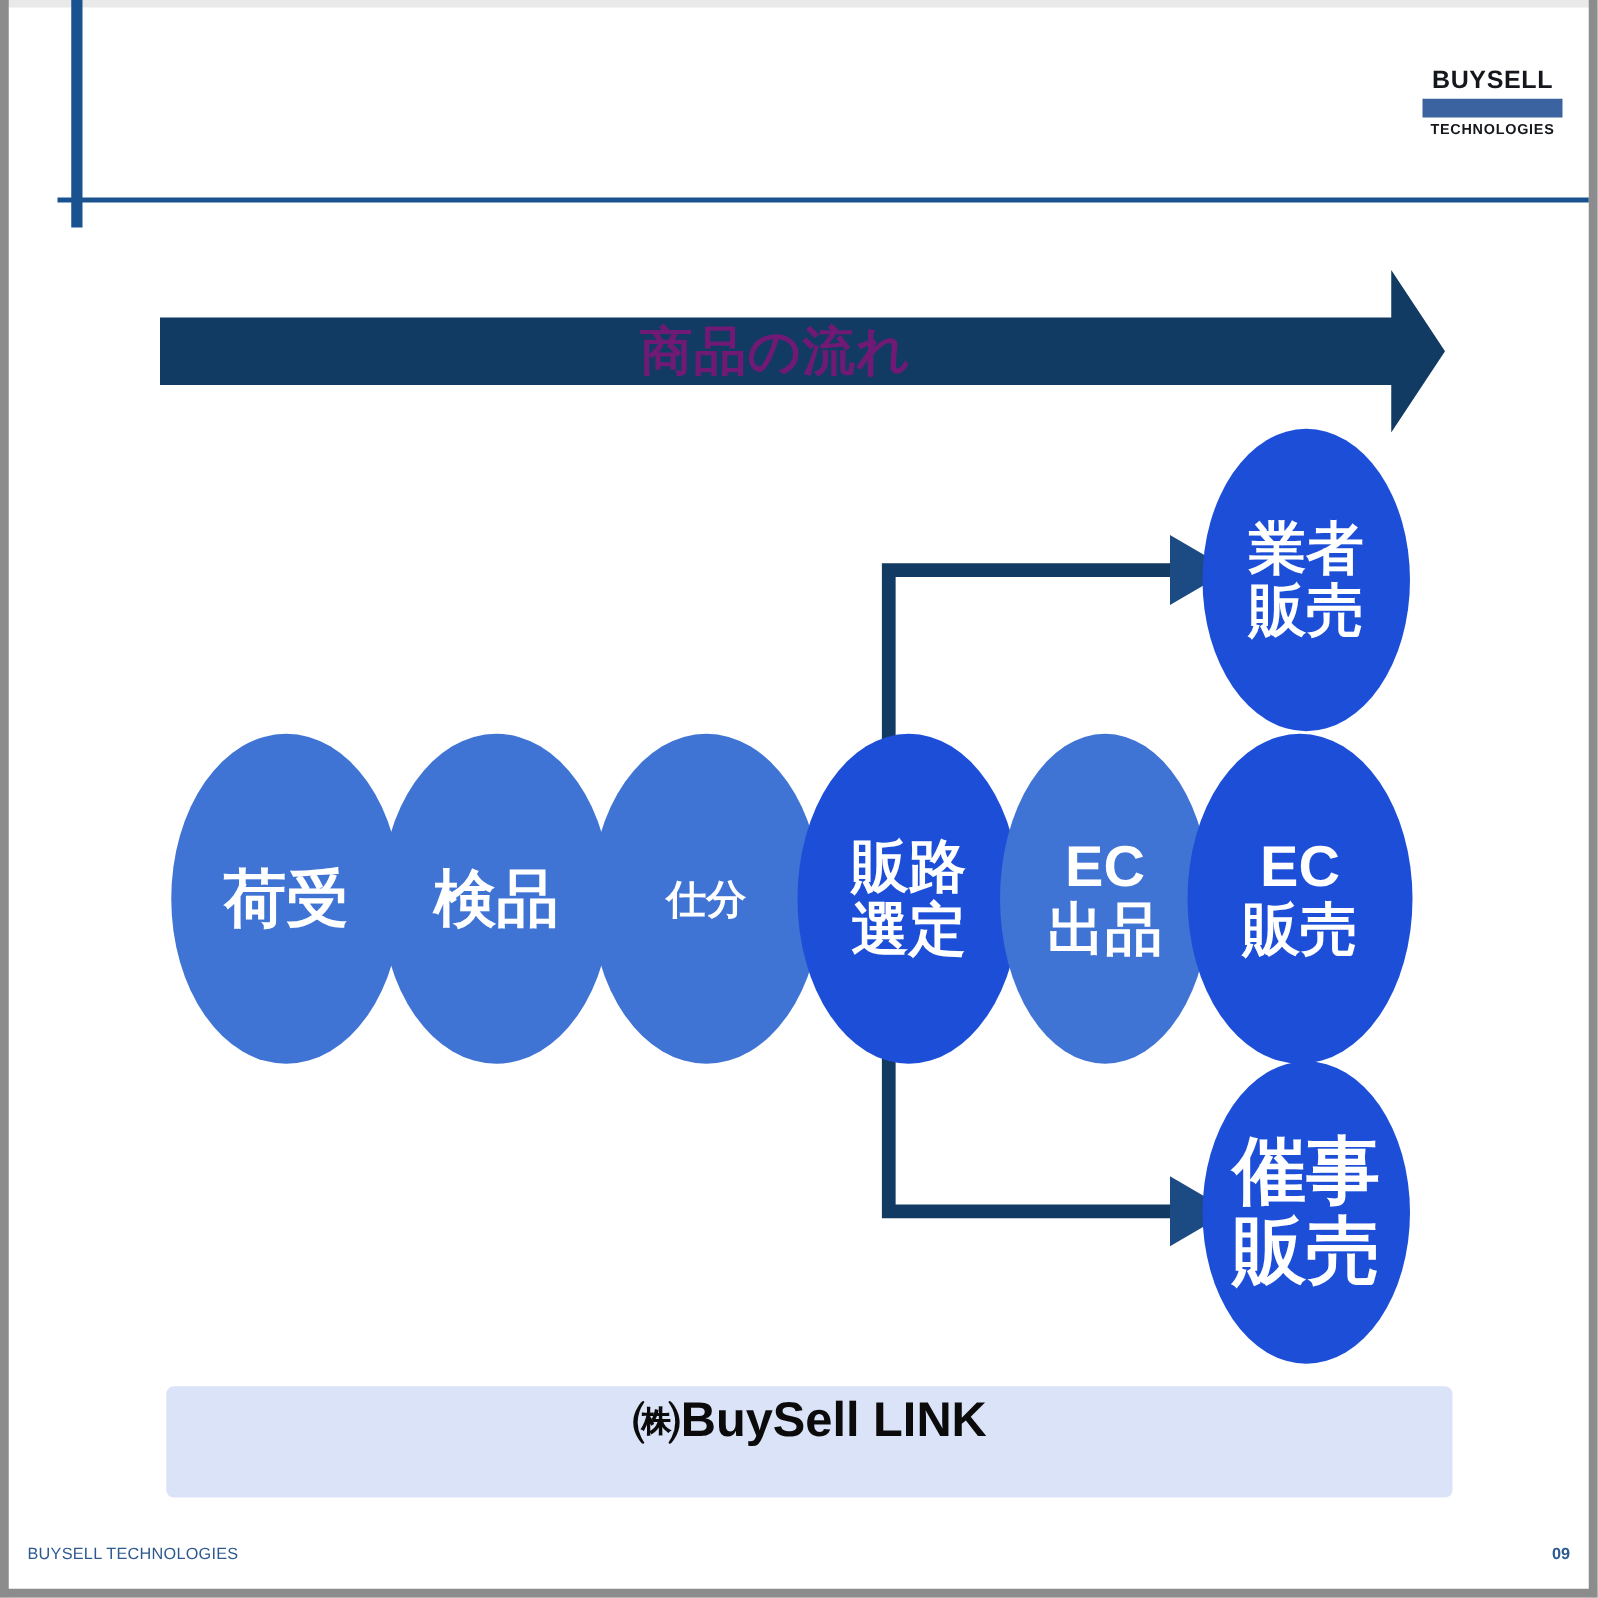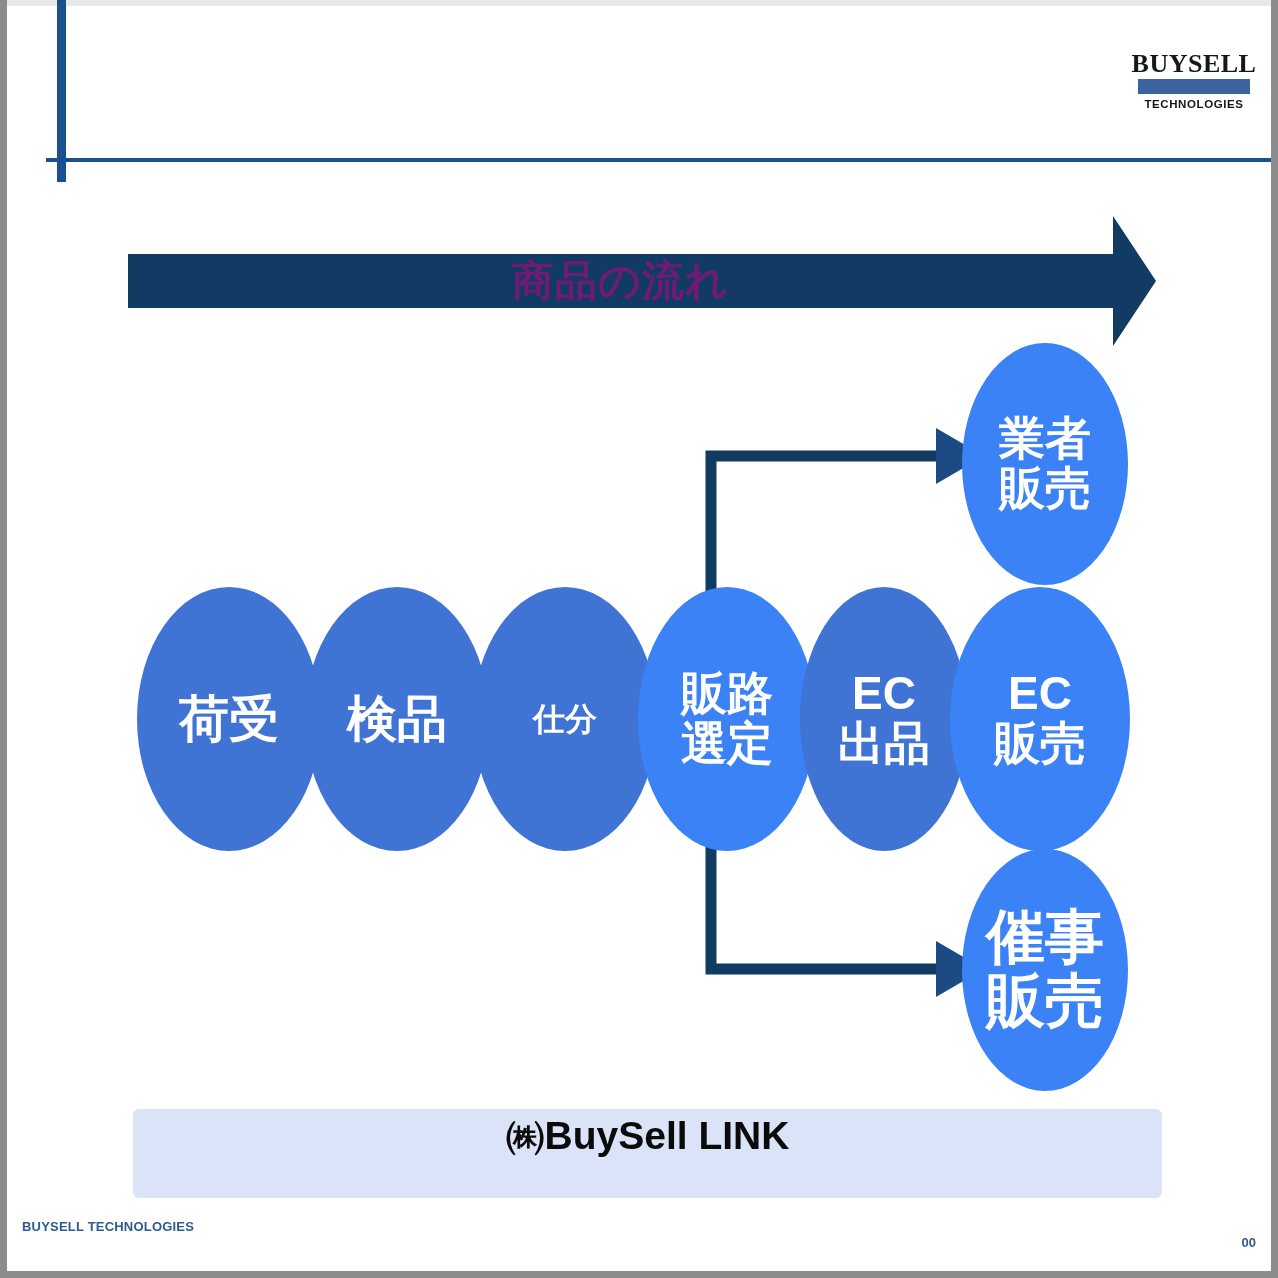--- a/index.html
+++ b/index.html
@@ -37,21 +37,21 @@
     font-size:47px; font-weight:bold; color:#17406e;
     letter-spacing:-1px; line-height:70px; white-space:nowrap;
   }
 
   
   #brand-logo {
     position:absolute; right:26px; top:52px; width:116px; height:78px;
     display:flex; flex-direction:column; align-items:center; justify-content:flex-start;
   }
   #brand-logo .logo-word {
-    font-size:26px; font-weight:bold; color:#14171c; letter-spacing:0.5px; line-height:24px;font-family:Liberation Serif, serif;
+    font-size:20px; font-weight:bold; color:#14171c; letter-spacing:0.5px; line-height:24px;
   }
   #brand-logo .logo-bar {
     width:112px; height:15px; background:#3a63a0; margin:3px 0 4px 0;
   }
   #brand-logo .logo-sub {
     font-size:11.5px; font-weight:bold; color:#14171c; letter-spacing:0.6px; line-height:13px;
   }
 
   
   #flow-banner {
@@ -75,21 +75,21 @@
   .node {
     position:absolute;
     border-radius:50%;
     display:flex; align-items:center; justify-content:center;
     text-align:center;
     color:#ffffff;
     font-weight:bold;
     line-height:1.08;
   }
   .node.blue   { background:#3f73d4; }
-  .node.orange { background:#3b82f6; }
+  .node.orange { background:#1d4ed8; }
   .node .node-label { display:block; padding:0 4px; }
 
   #node-receive  { left:137px; top:587px; width:184px; height:264px; font-size:50px; }
   #node-inspect  { left:305px; top:587px; width:184px; height:264px; font-size:50px; }
   #node-sort     { left:473px; top:587px; width:184px; height:264px; font-size:32px; }
   #node-channel  { left:638px; top:587px; width:178px; height:264px; font-size:46px; }
   #node-eclist   { left:800px; top:587px; width:168px; height:264px; font-size:46px; }
   #node-ecsell   { left:950px; top:587px; width:180px; height:264px; font-size:46px; }
   #node-dealer   { left:962px; top:343px; width:166px; height:242px; font-size:46px; }
   #node-event    { left:962px; top:849px; width:166px; height:242px; font-size:59px; }
@@ -99,22 +99,22 @@
     position:absolute; left:133px; top:1109px; width:1029px; height:89px;
     background:#dae3f7; border-radius:6px;
     display:flex; align-items:flex-start; justify-content:center;
   }
   #company-band-label {
     font-size:39px; font-weight:bold; color:#0b0b0b; letter-spacing:0px;
   }
 
   
   #footer-brand {
-    position:absolute; left:22px; bottom:44px;
-    font-size:13px; font-weight:bold; color:#2e5a90; letter-spacing:0.2px;
+    position:absolute; left:22px; bottom:28px;
+    font-size:13px; font-weight:normal; color:#2e5a90; letter-spacing:0.2px;
   }
   #footer-page {
     position:absolute; right:22px; bottom:28px;
     font-size:13px; font-weight:bold; color:#2e5a90;
   }
 </style>
 </head>
 <body>
 
 <div id="slide">
@@ -198,15 +198,15 @@
       <span>催事</span><br>
       <span>販売</span>
     </span>
   </div>
 
   <div id="company-band">
     <div id="company-band-label">㈱BuySell LINK</div>
   </div>
 
   <div id="footer-brand">BUYSELL TECHNOLOGIES</div>
-  <div id="footer-page">00</div>
+  <div id="footer-page">09</div>
 
 </div>
 
 </body></html>

